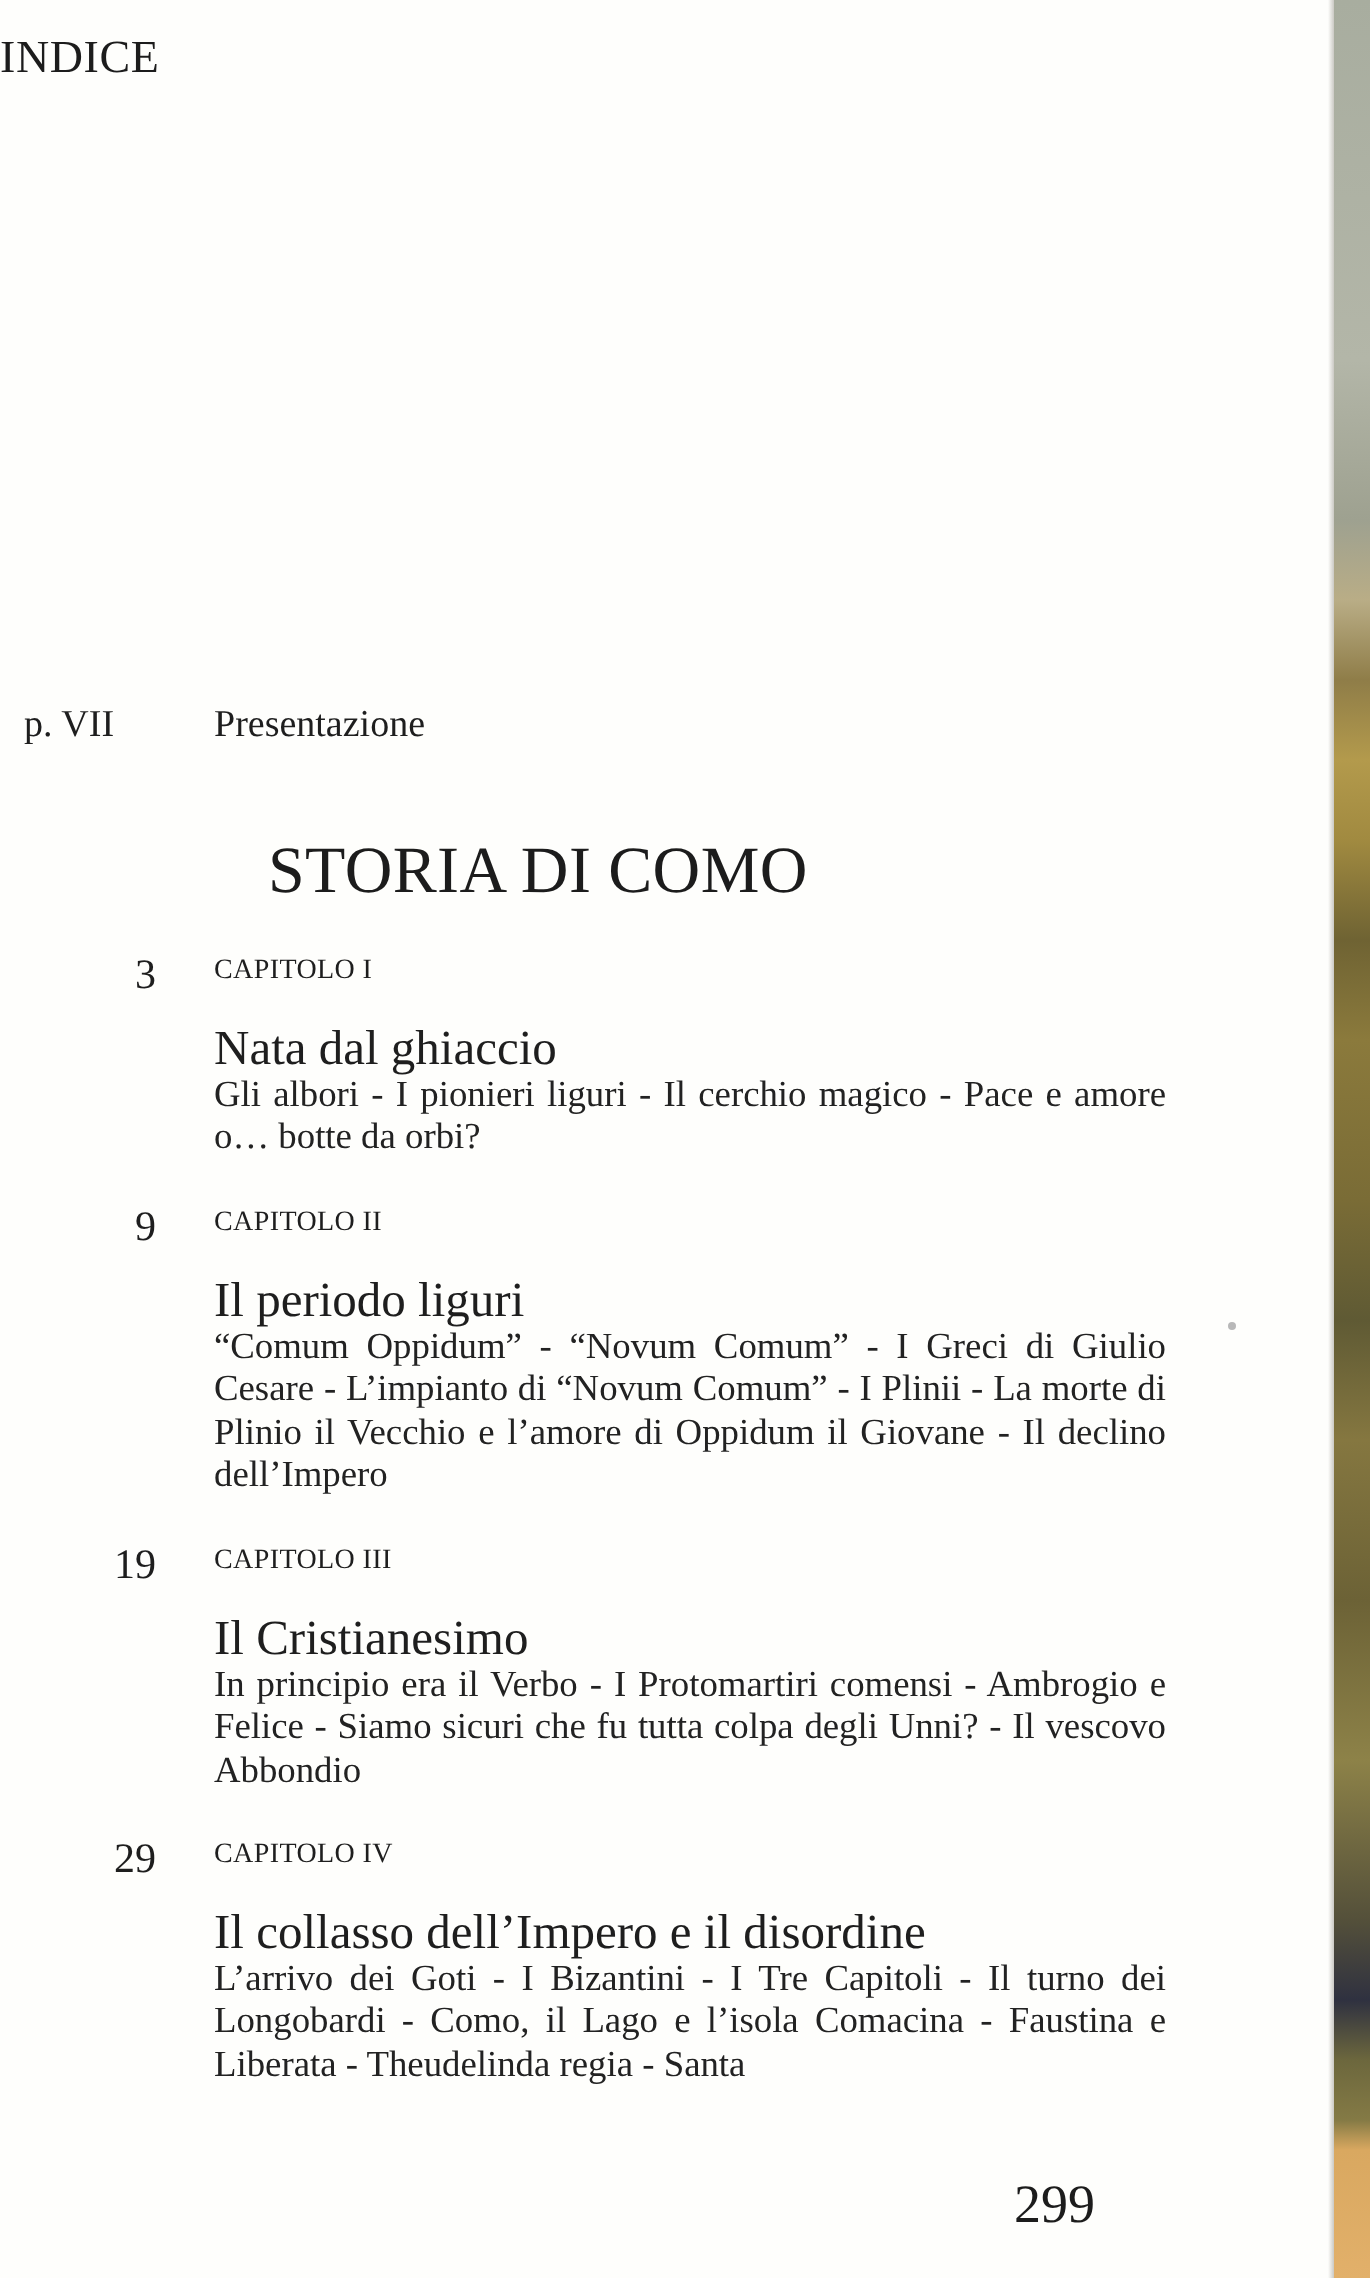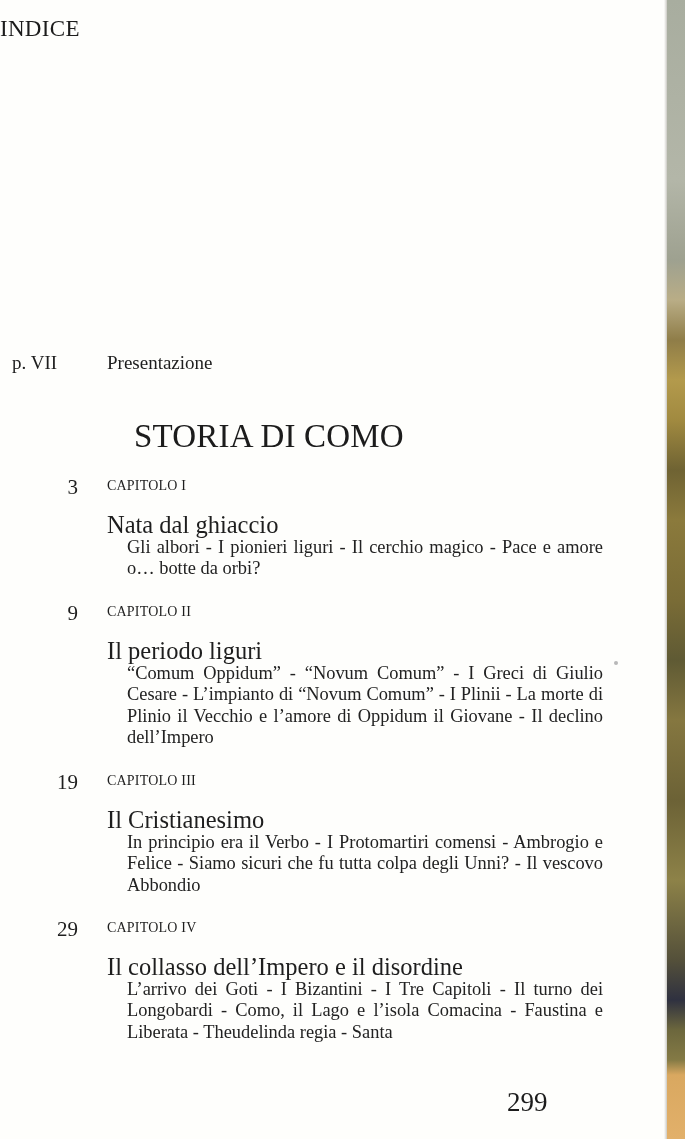--- a/index.html
+++ b/index.html
@@ -132,21 +132,20 @@
     }
     .ch-desc {
       position: absolute;
       left: 107px;
       top: 62px;
       width: 476px;
       font-size: 18.4px;
       line-height: 21.3px;
       text-align: justify;
       color: #222;
-      margin-left: 20px;
     }
 
     .folio {
       position: absolute;
       top: 1087px;
       left: 507px;
       font-size: 27px;
       color: #1c1c1c;
     }
     .speck {

